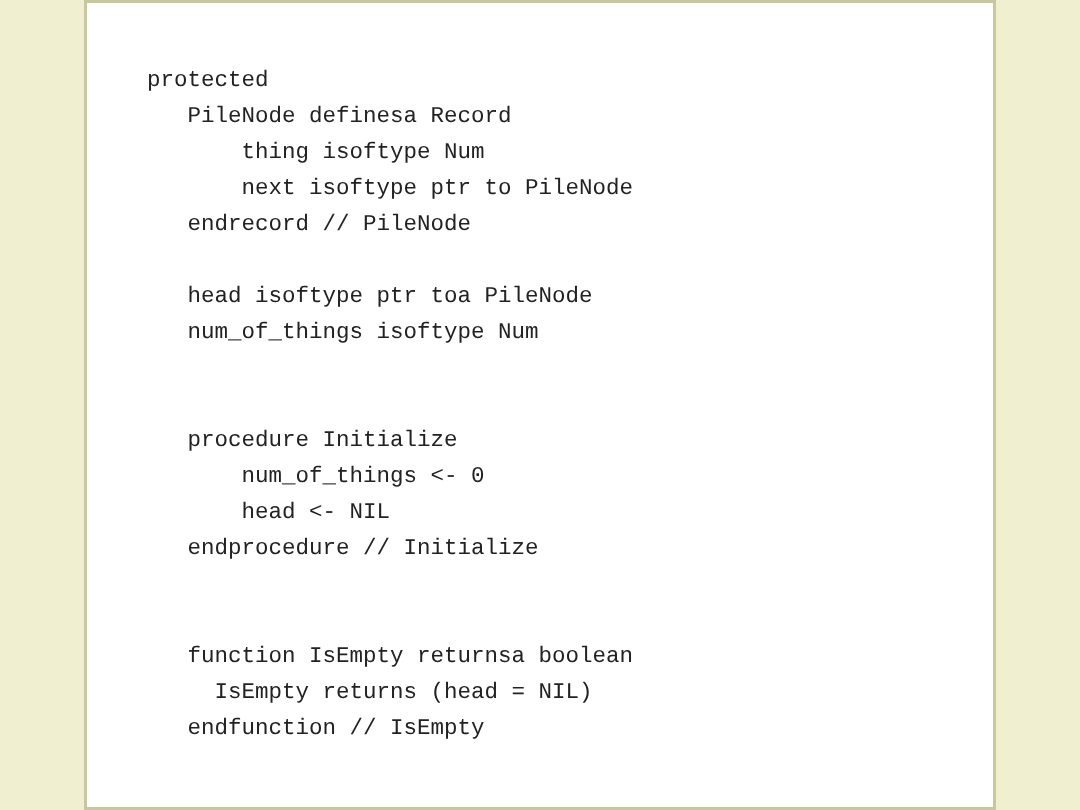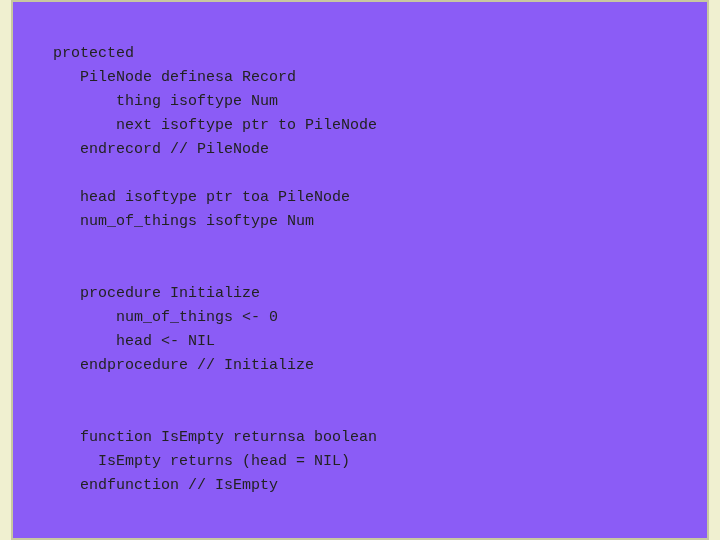--- a/index.html
+++ b/index.html
@@ -12,22 +12,22 @@
       width: 720px;
       height: 540px;
       background-color: #f0f0d0;
       display: flex;
       align-items: center;
       justify-content: center;
       font-family: 'Courier New', Courier, monospace;
     }
 
     .code-container {
-      width: 698px;
-      background-color: #8b5cf6;
+      width: 608px;
+      background-color: #ffffff;
       border: 2px solid #c8c8a0;
       padding: 40px 40px;
       line-height: 1.6;
     }
 
     .code-block {
       font-family: 'Courier New', Courier, monospace;
       font-size: 15px;
       color: #222;
       white-space: pre;

